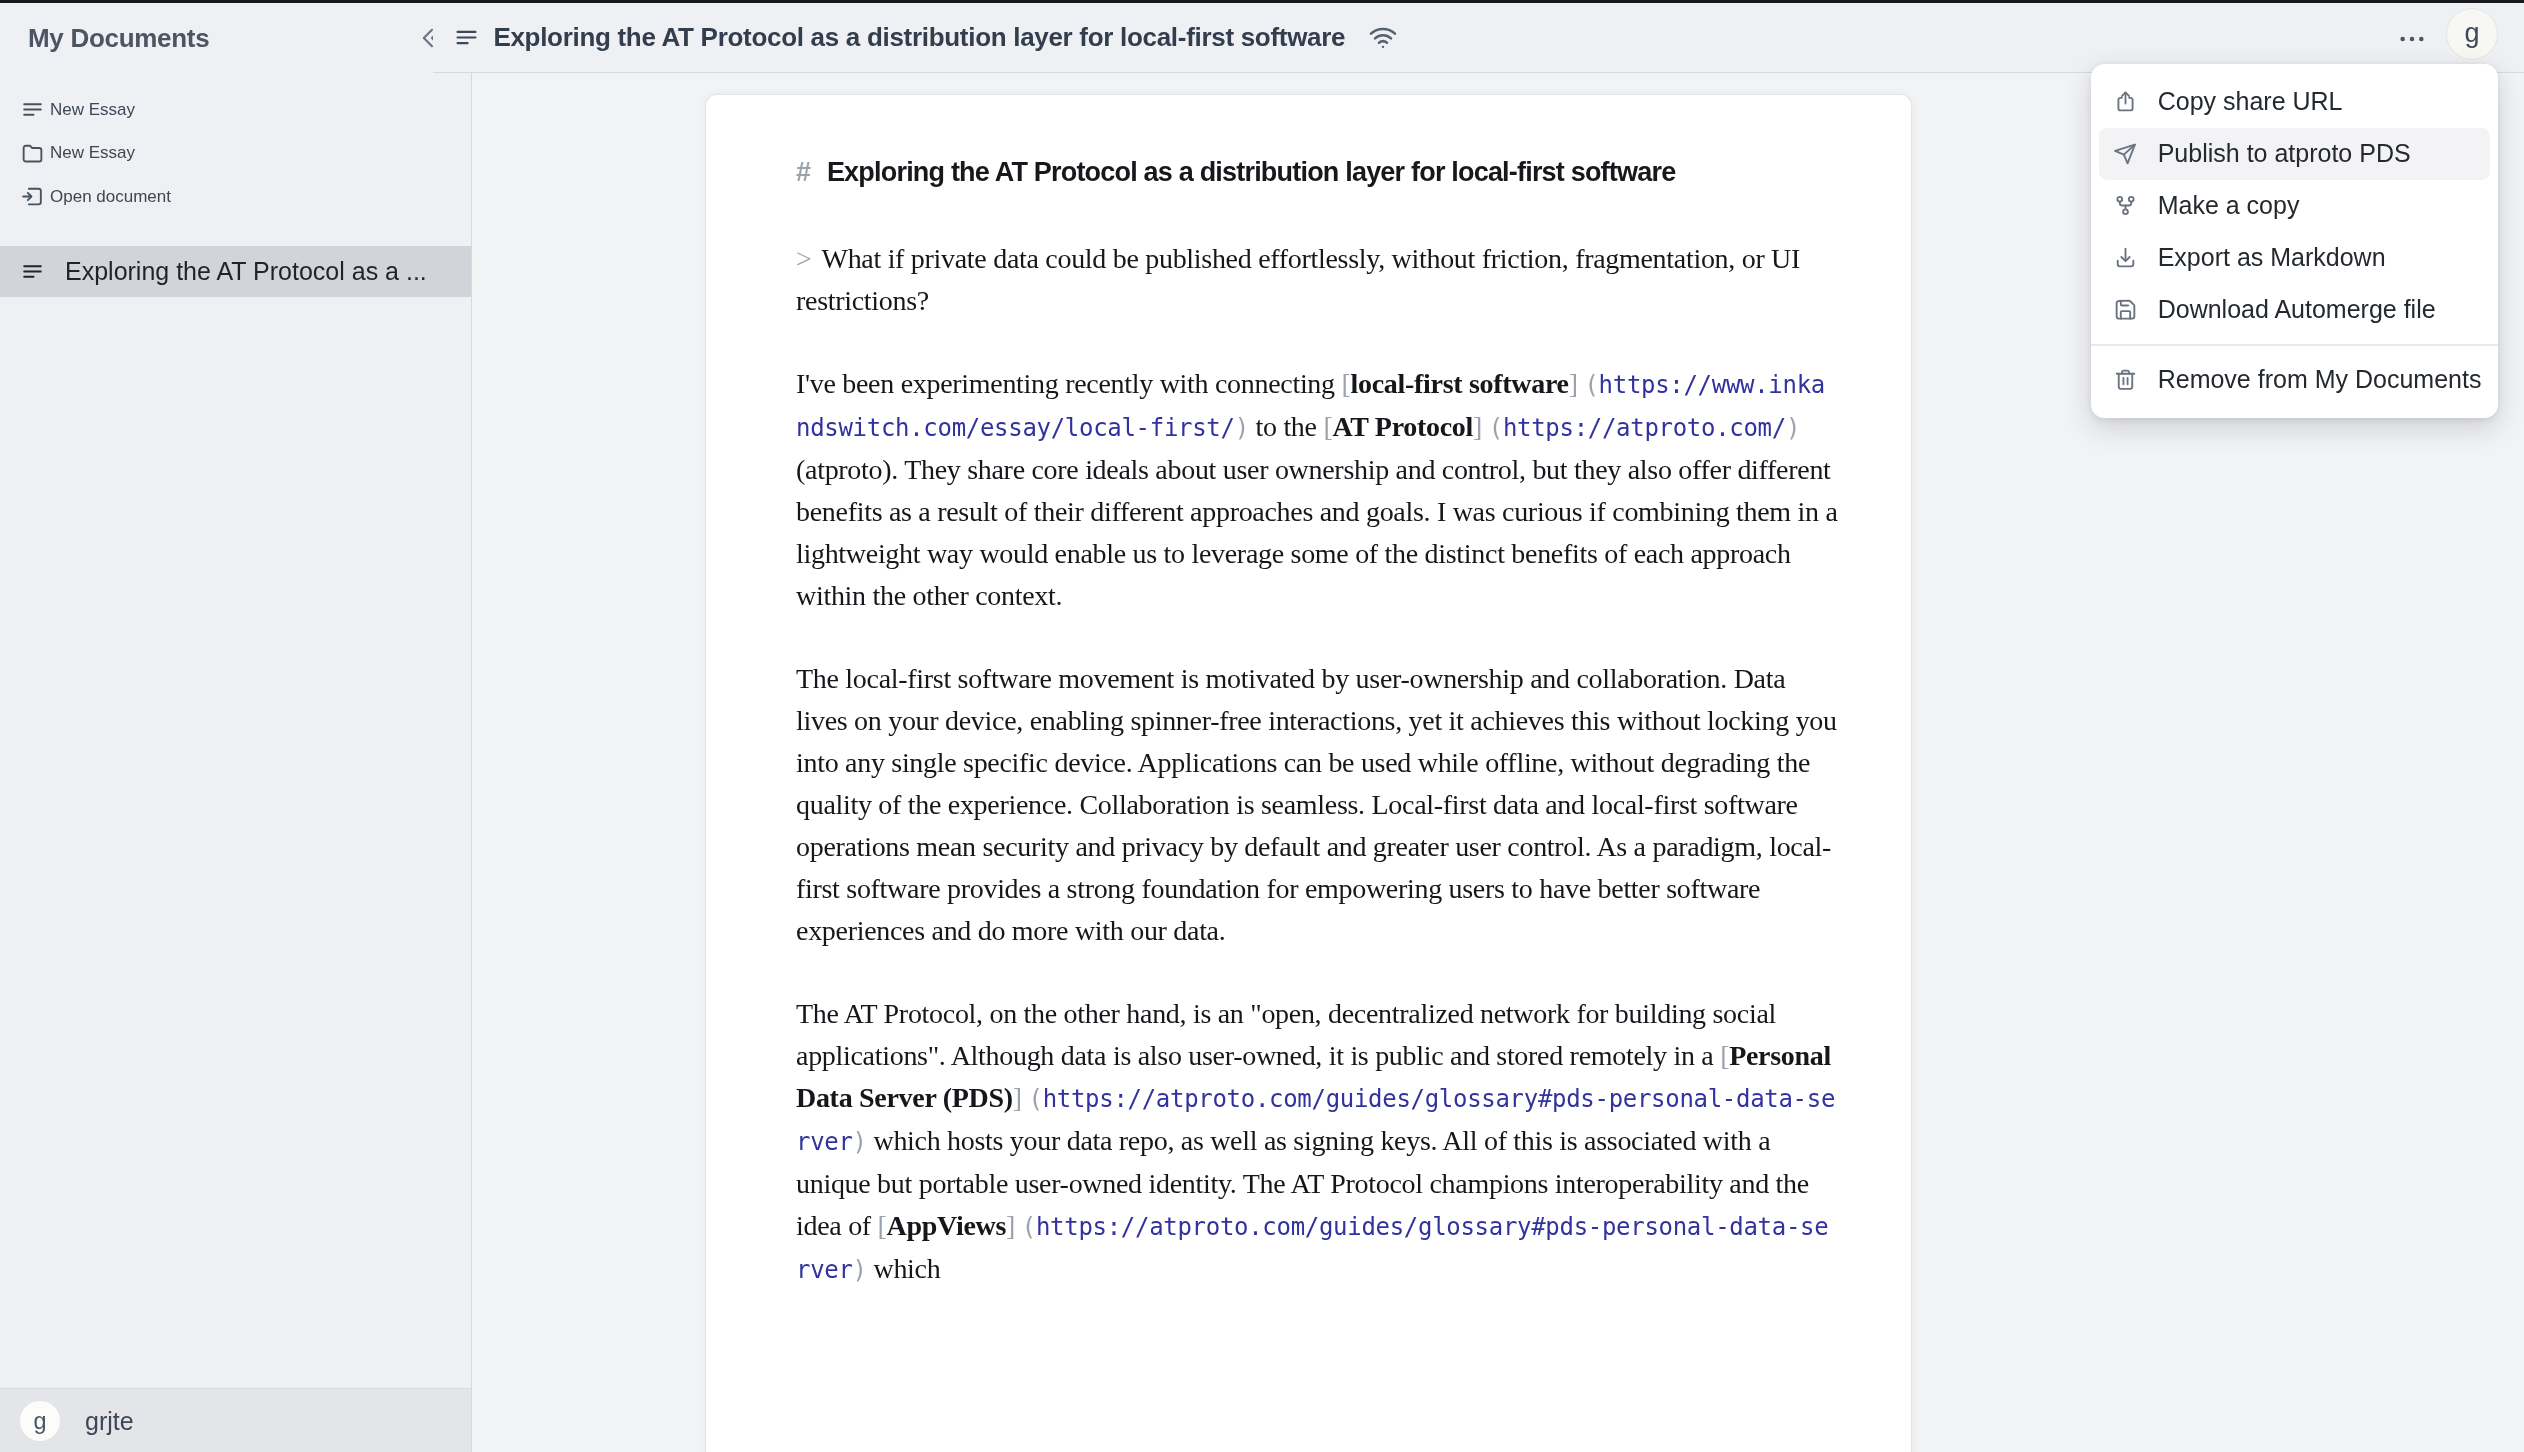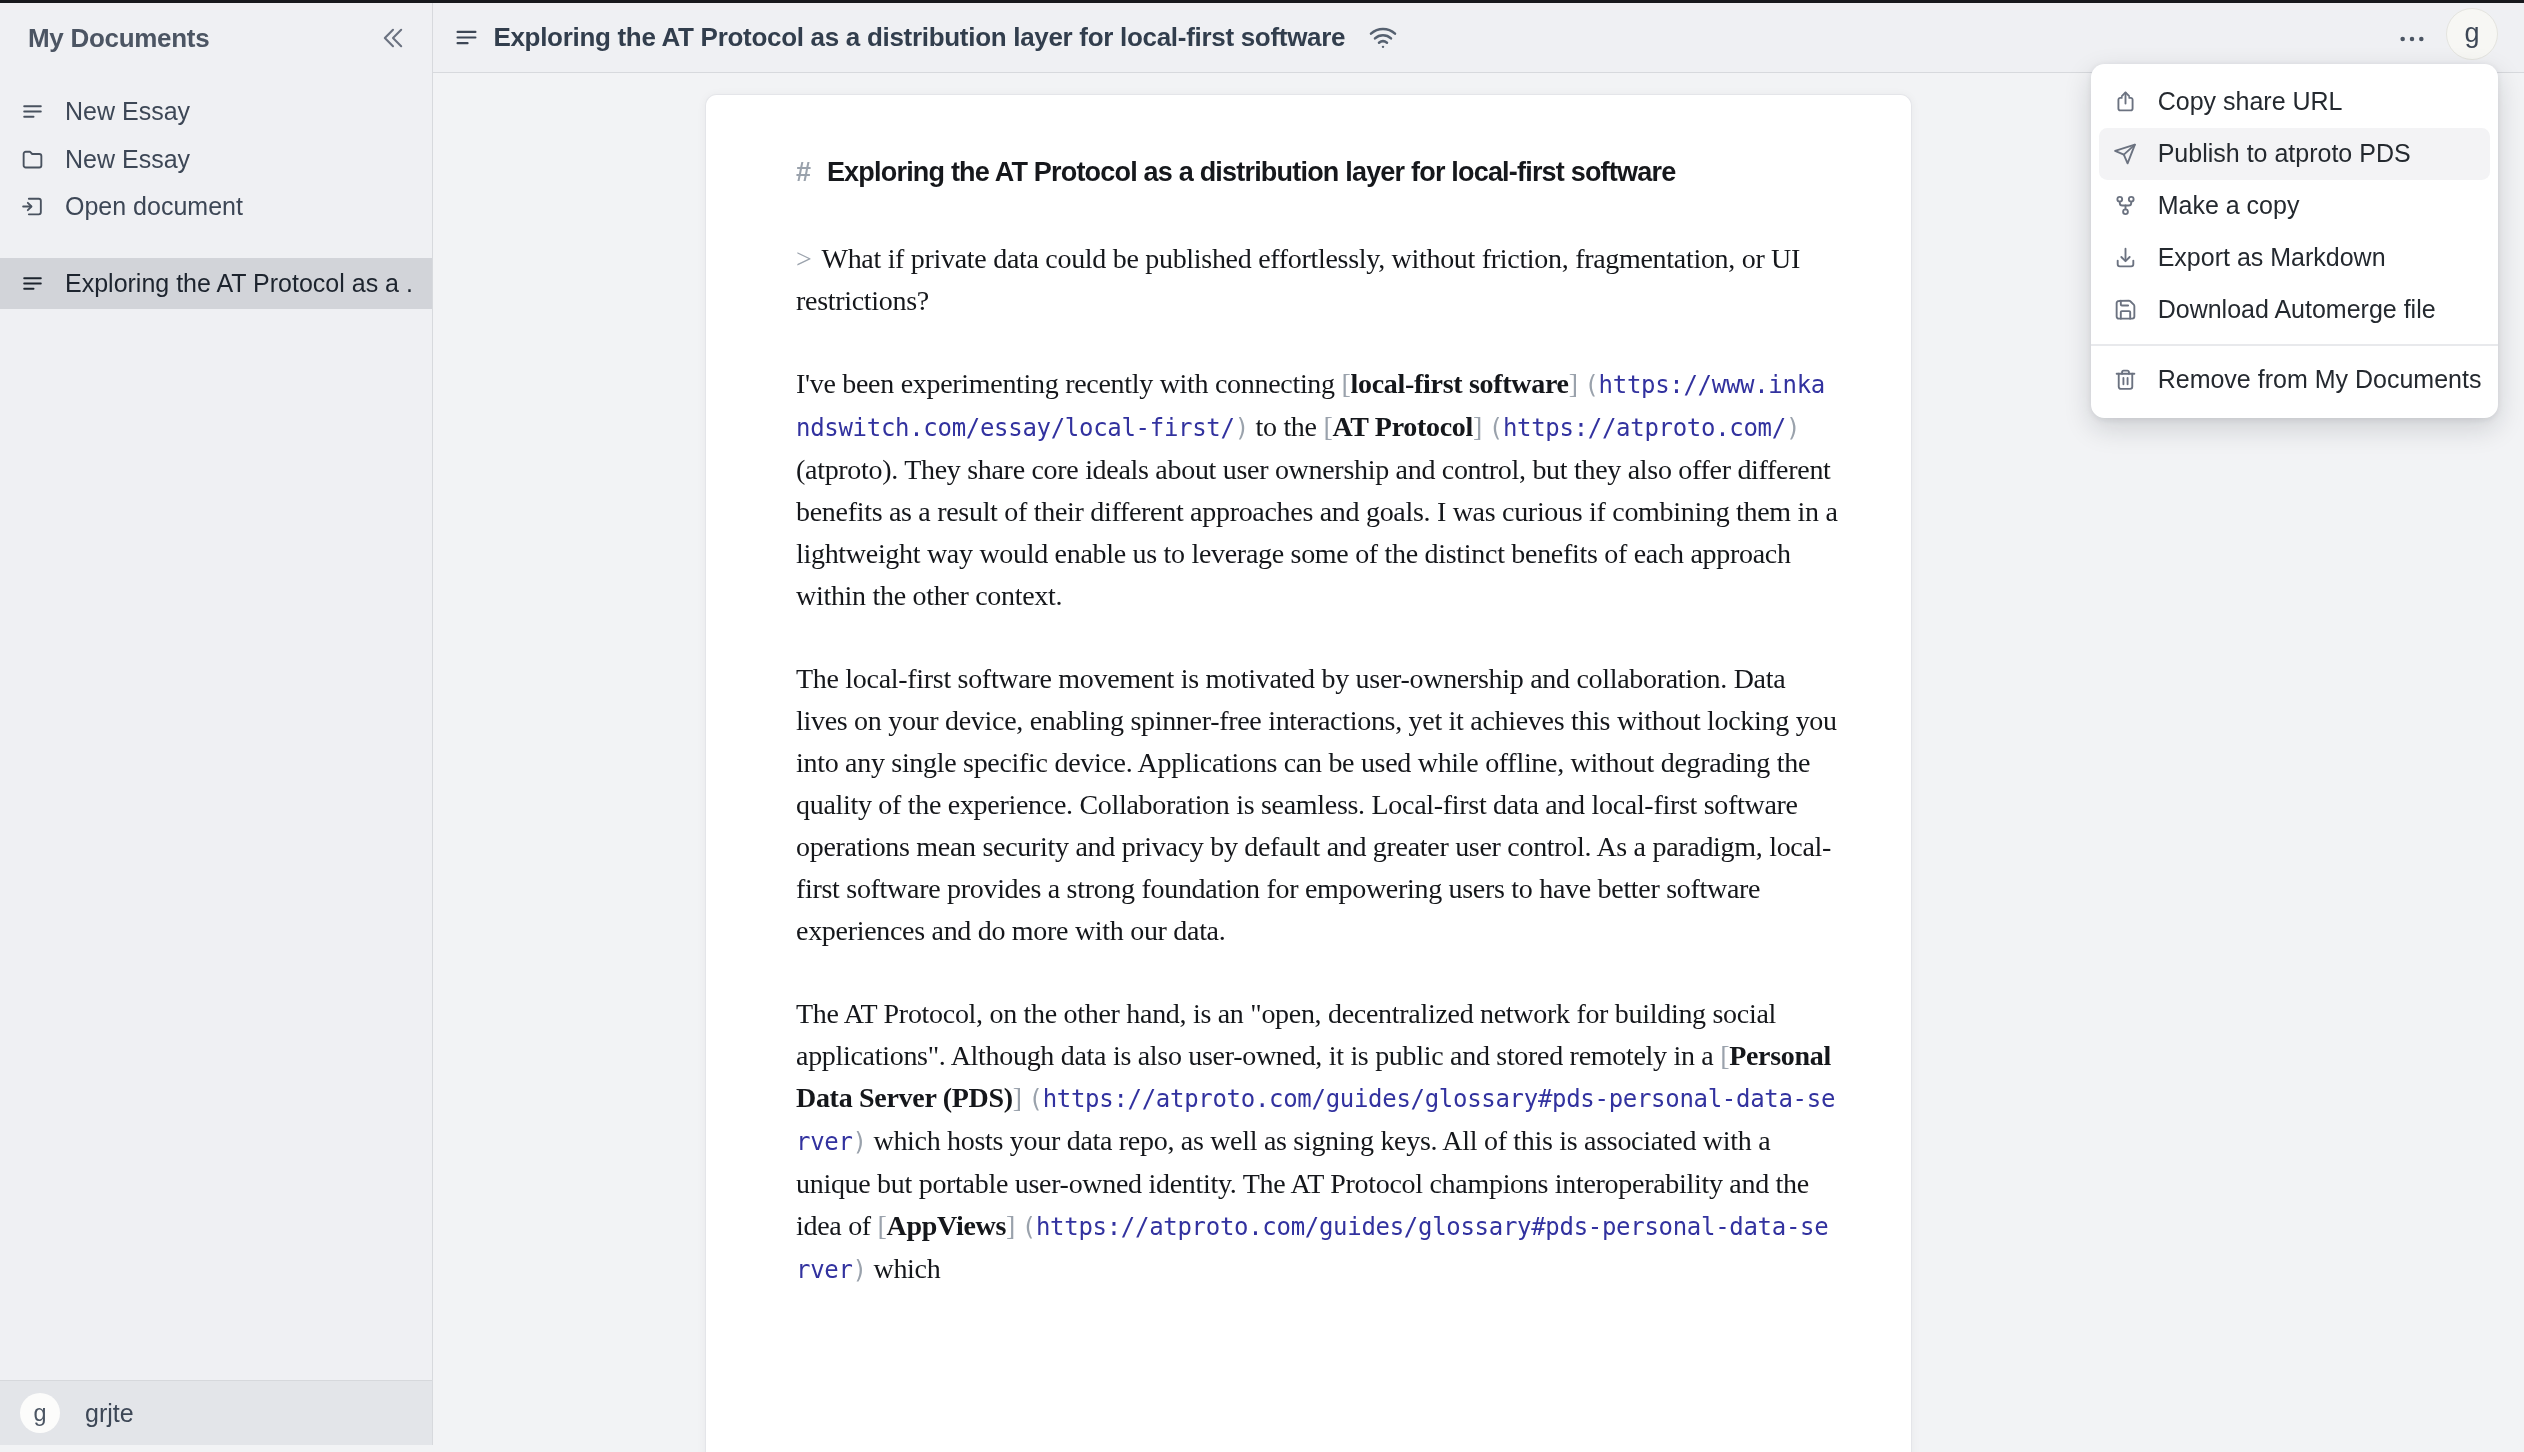--- a/index.html
+++ b/index.html
@@ -7,30 +7,30 @@
   body {
     width:2525px; height:1453px; position:relative; overflow:hidden;
     background:#f2f3f5;
     font-family:"Liberation Sans", sans-serif;
     -webkit-font-smoothing:antialiased;
   }
   .window-top-edge { position:absolute; left:0; top:0; width:100%; height:2.5px; background:#17191d; z-index:50; }
 
   
   .sidebar {
-    position:absolute; left:0; top:2.5px; bottom:8px; width:433px;
+    position:absolute; left:0; top:2.5px; bottom:0; width:472px;
     background:#eff0f3; border-right:1.7px solid #d7d9dd; z-index:2;
   }
   .sidebar-header { display:flex; align-items:center; justify-content:space-between; padding:20px 25px 6.7px 28px; }
   .sidebar-title { font-size:26px; font-weight:700; color:#4c5563; letter-spacing:-0.3px; }
   .collapse-btn { color:#6b7280; cursor:pointer; display:flex; align-items:center; }
   .sidebar-nav { margin-top:28px; }
   .nav-item {
-    display:flex; align-items:center; gap:20px; padding:9.2px 20px;
-    font-size:25px; color:#3d4756; cursor:pointer;
+    display:flex; align-items:center; gap:5px; padding:9.2px 20px;
+    font-size:17px; color:#3d4756; cursor:pointer;
   }
   .nav-item .ic { display:flex; color:#49525f; flex:0 0 auto; }
   .doc-list { margin-top:28px; }
   .doc-item {
     display:flex; align-items:center; gap:20px; padding:11px 20px;
     font-size:25px; color:#1d242e; background:#d2d4d9; cursor:pointer;
     white-space:nowrap; overflow:hidden;
   }
   .doc-item .label { overflow:hidden; white-space:nowrap; }
   .sidebar-footer {

